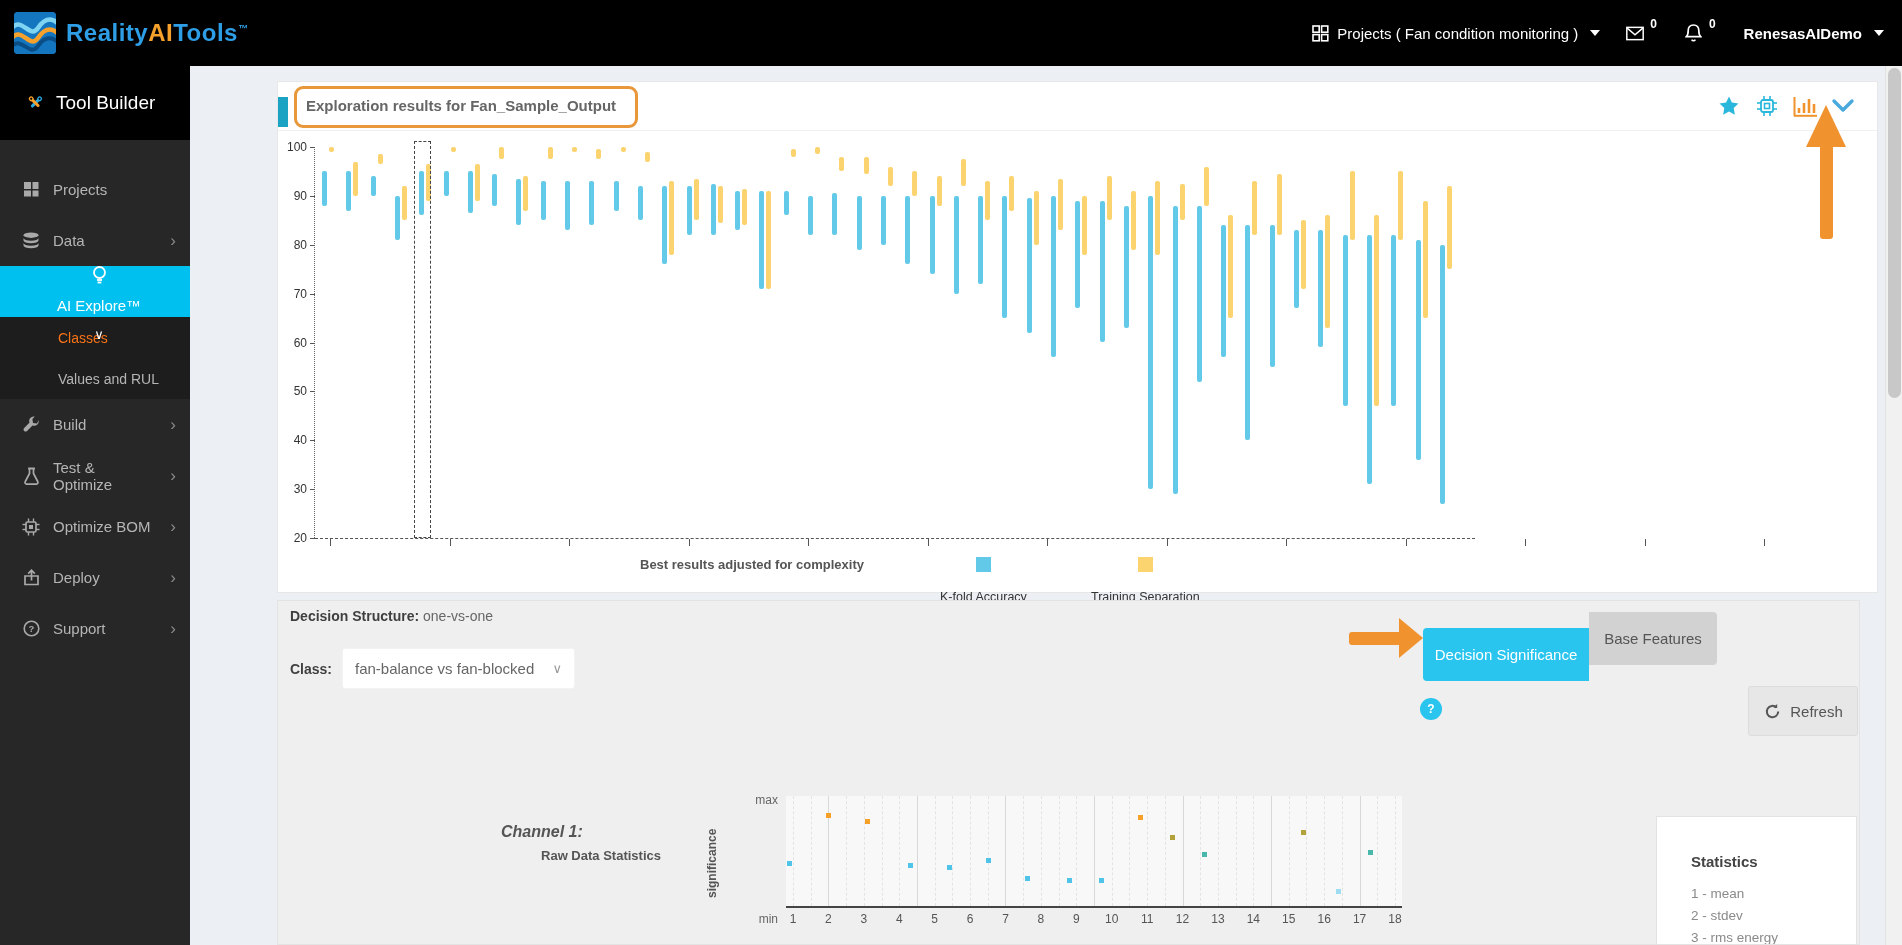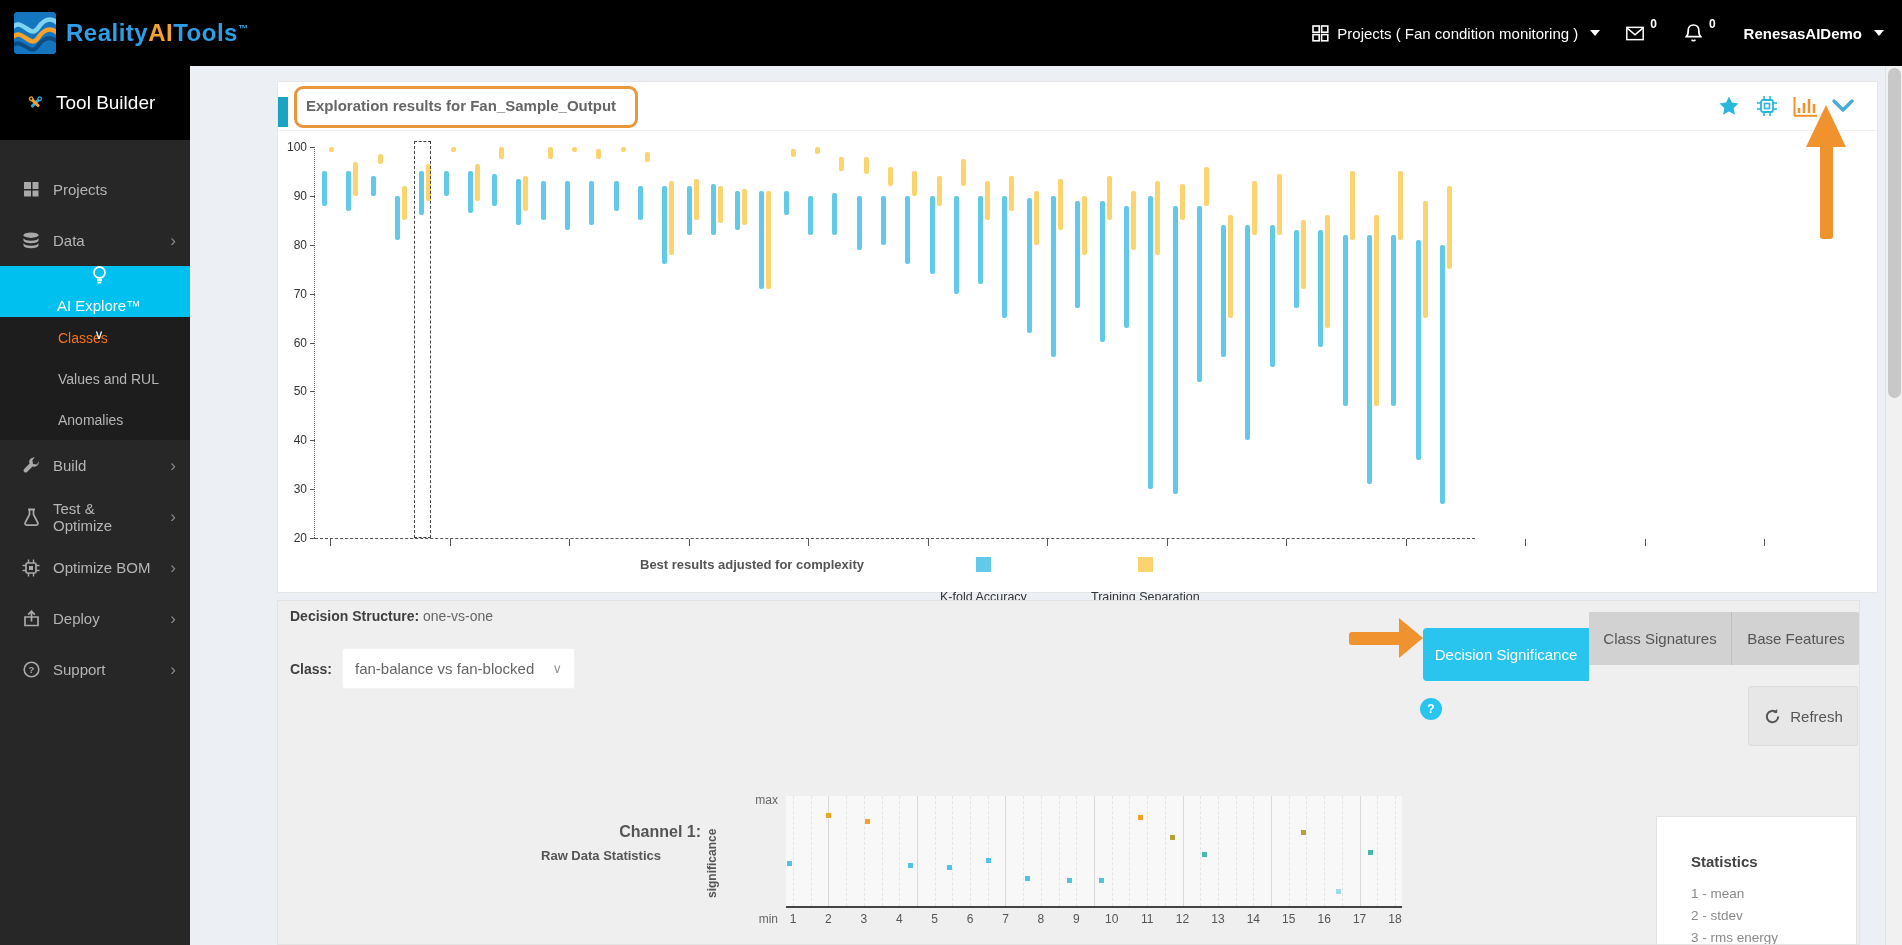--- a/index.html
+++ b/index.html
@@ -70,23 +70,23 @@
   .class-select .lbl{flex:1;}
   .class-select .chev{color:#999;font-size:13px;}
   .tabs{position:absolute;left:1145px;top:11px;display:flex;}
   .tab{height:53px;display:flex;align-items:center;justify-content:center;font-size:15px;cursor:pointer;
       background:#d2d2d2;color:#555;border-right:1px solid #bdbdbd;}
   .tab:first-child{border-radius:4px 0 0 4px;}
   .tab:last-child{border-radius:0 4px 4px 0;border-right:none;}
   .tab.active{background:#29c5ee;color:#fff;border-right:none;}
   .help-circle{position:absolute;left:1142px;top:97px;width:22px;height:22px;border-radius:50%;background:#29c5ee;
       color:#fff;font-size:12px;font-weight:bold;display:flex;align-items:center;justify-content:center;cursor:pointer;}
-  .btn-refresh{position:absolute;left:1470px;top:85px;width:110px;height:60px;background:#e7e7e7;border:1px solid #dcdcdc;
+  .btn-refresh{position:absolute;left:1470px;top:85px;width:110px;height:50px;background:#e7e7e7;border:1px solid #dcdcdc;
       border-radius:3px;display:flex;align-items:center;justify-content:center;gap:9px;font-size:15px;color:#555;cursor:pointer;}
-  .channel-title{position:absolute;left:223px;top:222px;width:200px;text-align:right;font-size:16px;font-weight:bold;color:#555;}
+  .channel-title{position:absolute;left:223px;top:222px;width:200px;text-align:left;font-size:16px;font-weight:bold;color:#555;font-style:italic;}
   .channel-sub{position:absolute;left:223px;top:247px;width:200px;text-align:center;font-size:13px;font-weight:bold;color:#555;}
   .sig-label{position:absolute;left:424px;top:212px;width:20px;height:100px;display:flex;align-items:center;justify-content:center;
       font-size:12px;font-weight:bold;color:#555;transform:rotate(180deg);writing-mode:vertical-rl;}
   .miniplot{position:absolute;left:508px;top:195px;width:616px;height:112px;background:#f8f8f8;border-bottom:2px solid #444;}
   .grid-v{position:absolute;top:0;bottom:0;width:0;}
   .dot{position:absolute;width:5px;height:5px;}
   .mp-max{position:absolute;left:456px;top:192px;width:44px;text-align:right;font-size:12px;color:#666;}
   .mp-min{position:absolute;left:456px;top:311px;width:44px;text-align:right;font-size:12px;color:#666;}
   .mp-xtick{position:absolute;top:311px;font-size:12px;color:#555;width:20px;text-align:center;}
   .stats-card{position:absolute;left:1378px;top:215px;width:201px;height:150px;background:#fff;border:1px solid #e2e2e2;}
@@ -206,23 +206,20 @@
           </span>
           <span class="lbl">AI Explore™</span>
           <span class="chev">∨</span>
         </div>
         <div class="m-sub">
           <div class="m-subitem selected">
             <span>Classes</span>
           </div>
           <div class="m-subitem">
             <span>Values and RUL</span>
-          </div>
-          <div class="m-subitem">
-            <span>Anomalies</span>
           </div>
         </div>
         <div class="m-item">
           <span class="m-icon" style="color: rgb(169, 169, 169);">
             <svg width="17" height="17" viewBox="0 0 17 17">
               <path d="M15.5 4.2 a4.4 4.4 0 0 1 -6 5.2 L4 14.9 a1.9 1.9 0 0 1 -2.8 -2.8 L6.6 6.6 a4.4 4.4 0 0 1 5.2 -6 L9.4 3 L10 6.9 L14 7.6 Z" fill="currentColor"></path>
             </svg>
           </span>
           <span class="lbl">Build</span>
           <span class="chev" style="font-size: 17px;">›</span>
@@ -482,23 +479,20 @@
     <div class="class-label">Class:</div>
     <div class="class-select">
       <span class="lbl">fan-balance vs fan-blocked</span>
       <span class="chev">∨</span>
     </div>
 
     <div class="tabs" id="tab-strip">
         <div class="tab active" style="width: 166px; margin-top: 16px;">
           <span>Decision Significance</span>
         </div>
-        <div class="tab" style="width: 143px;">
-          <span>Class Signatures</span>
-        </div>
         <div class="tab" style="width: 128px;">
           <span>Base Features</span>
         </div>
       </div>
 
     <div class="anno" style="left:1071px;top:17px;width:76px;height:42px;">
       <div class="arrow-rt-stem"></div>
       <div class="arrow-rt-head"></div>
     </div>
 

